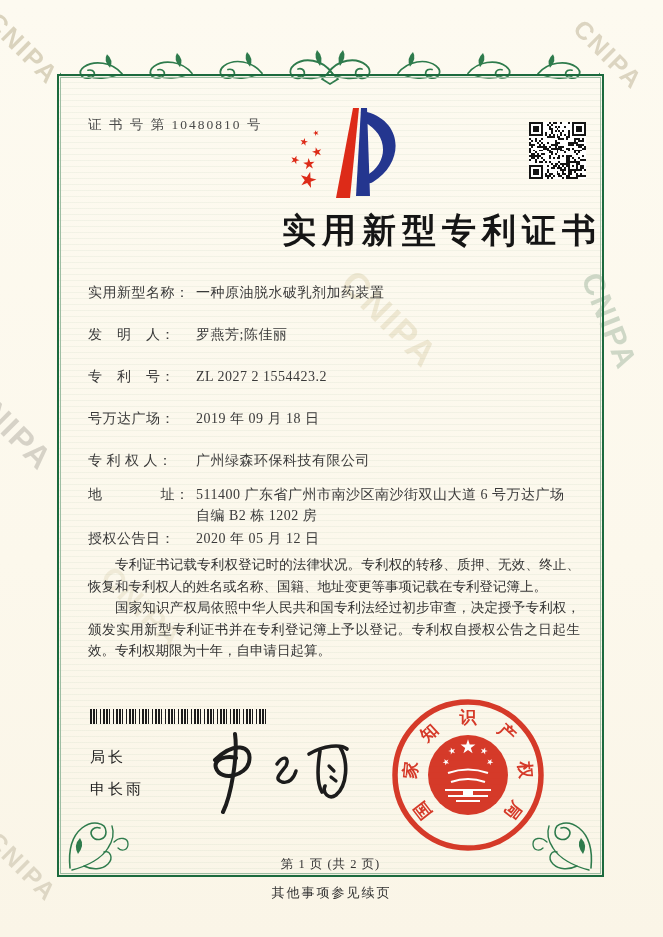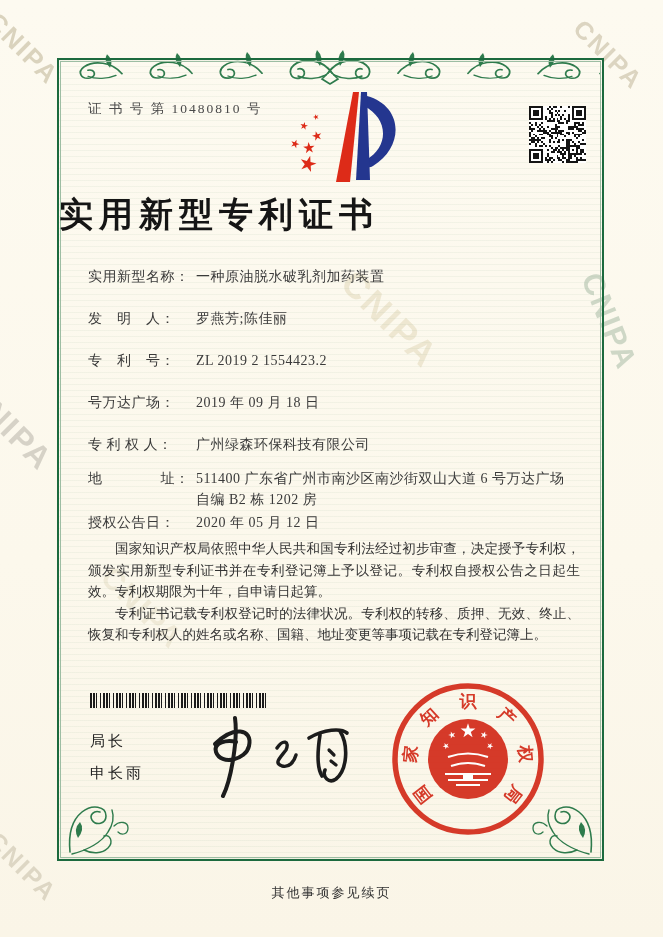--- a/index.html
+++ b/index.html
@@ -17,35 +17,35 @@
   .wm1{left:2px;top:6px;font-size:26px;color:rgba(190,178,148,.55);transform:rotate(45deg)}
   .wm2{left:588px;top:14px;font-size:25px;color:rgba(188,176,146,.5);transform:rotate(45deg)}
   .wm3{left:-16px;top:376px;font-size:32px;color:rgba(162,158,148,.42);transform:rotate(45deg)}
   .wm4{left:606px;top:268px;font-size:30px;color:rgba(168,188,166,.55);transform:rotate(68deg)}
   .wm5{left:362px;top:262px;font-size:36px;color:rgba(228,218,190,.6);transform:rotate(45deg)}
   .wm6{left:2px;top:826px;font-size:25px;color:rgba(186,178,152,.45);transform:rotate(45deg)}
   .wm7{left:118px;top:560px;font-size:30px;color:rgba(230,222,198,.55);transform:rotate(45deg)}
   
   #ornament-band{left:60px;top:50px;width:540px;height:36px}
   #frame{
-    left:57px;top:58px;width:543px;height:799px;
+    left:57px;top:74px;width:543px;height:799px;
     border:2px solid #1c6a3e;
     background:
       repeating-linear-gradient(0deg,rgba(148,180,150,.10) 0 1px,transparent 1px 6px);
   }
   #frame-gap{position:absolute;inset:1px;border:1px solid #9dbda3;pointer-events:none}
   #content{position:absolute;inset:0;font-size:14px}
   .corner{position:absolute;bottom:3px;width:90px;height:80px}
   .corner.left{left:3px}
   .corner.right{right:3px;transform:scaleX(-1)}
   
   .certno{left:29px;top:40px;font-size:13.5px;color:#4a4a4a;letter-spacing:2px}
   .logo{left:214px;top:24px}
   .qr{left:470px;top:46px;width:57px;height:57px}
-  .title{left:0;top:132px;width:100%;text-align:left;font-size:34px;font-weight:bold;
+  .title{left:0;top:132px;width:100%;text-align:right;font-size:34px;font-weight:bold;
          letter-spacing:6px;color:#151515}
   
   .fields{left:29px;top:208px;right:22px;color:#3a3a3a}
   .frow{position:absolute;left:0;right:0;white-space:nowrap}
   .flabel{display:inline-block;min-width:108px;letter-spacing:.5px}
   .fvalue{letter-spacing:.5px}
   .r1{top:0}.r2{top:42px}.r3{top:84px}.r4{top:126px}.r5{top:168px}
   .r6{top:202px}.r6b{top:223px;padding-left:108px}.r7{top:246px}
   .grant-no{position:absolute;left:262px;top:0;white-space:nowrap}
   
@@ -434,42 +434,42 @@
     <div class="abs title">实用新型专利证书</div>
 
     <div class="abs fields">
       <div class="frow r1">
         <span class="flabel">实用新型名称：</span><span class="fvalue">一种原油脱水破乳剂加药装置</span>
       </div>
       <div class="frow r2">
         <span class="flabel">发　明　人：</span><span class="fvalue">罗燕芳;陈佳丽</span>
       </div>
       <div class="frow r3">
-        <span class="flabel">专　利　号：</span><span class="fvalue">ZL 2019 2 1554423.2</span>
+        <span class="flabel">专　利　号：</span><span class="fvalue">ZL 2027 2 1554423.2</span>
       </div>
       <div class="frow r4">
         <span class="flabel">号万达广场：</span><span class="fvalue">2019 年 09 月 18 日</span>
       </div>
       <div class="frow r5">
         <span class="flabel">专 利 权 人：</span><span class="fvalue">广州绿森环保科技有限公司</span>
       </div>
       <div class="frow r6">
         <span class="flabel">地　　　　址：</span><span class="fvalue">511400 广东省广州市南沙区南沙街双山大道 6 号万达广场</span>
       </div>
       <div class="frow r6b">
         <span class="fvalue">自编 B2 栋 1202 房</span>
       </div>
       <div class="frow r7">
         <span><span class="flabel">授权公告日：</span><span class="fvalue">2020 年 05 月 12 日</span></span>
       </div>
     </div>
 
     <div class="abs paras">
+      <p>专利证书记载专利权登记时的法律状况。专利权的转移、质押、无效、终止、恢复和专利权人的姓名或名称、国籍、地址变更等事项记载在专利登记簿上。</p>
       <p>国家知识产权局依照中华人民共和国专利法经过初步审查，决定授予专利权，颁发实用新型专利证书并在专利登记簿上予以登记。专利权自授权公告之日起生效。专利权期限为十年，自申请日起算。</p>
-      <p>专利证书记载专利权登记时的法律状况。专利权的转移、质押、无效、终止、恢复和专利权人的姓名或名称、国籍、地址变更等事项记载在专利登记簿上。</p>
     </div>
 
     <div class="abs barcode"></div>
 
     <div class="abs officer t">局长</div>
     <div class="abs officer n">申长雨</div>
 
     <svg class="abs signature" width="170" height="100" viewBox="0 0 170 100">
       <g stroke="#1c1c1c" fill="none" stroke-linecap="round" stroke-linejoin="round">
         <path stroke-width="4" d="M26 36 C44 18 64 20 60 38 C57 52 32 58 27 44 C24 35 38 31 47 34"></path>
@@ -510,16 +510,17 @@
       </svg>
       <span class="seal-ch">国</span>
       <span class="seal-ch">家</span>
       <span class="seal-ch">知</span>
       <span class="seal-ch">识</span>
       <span class="seal-ch">产</span>
       <span class="seal-ch">权</span>
       <span class="seal-ch">局</span>
     </div>
 
+    <div class="abs pagenum">第 1 页 (共 2 页)</div>
   </div>
 </div>
 
 <div class="abs footer-note">其他事项参见续页</div>
 
 </body></html>

